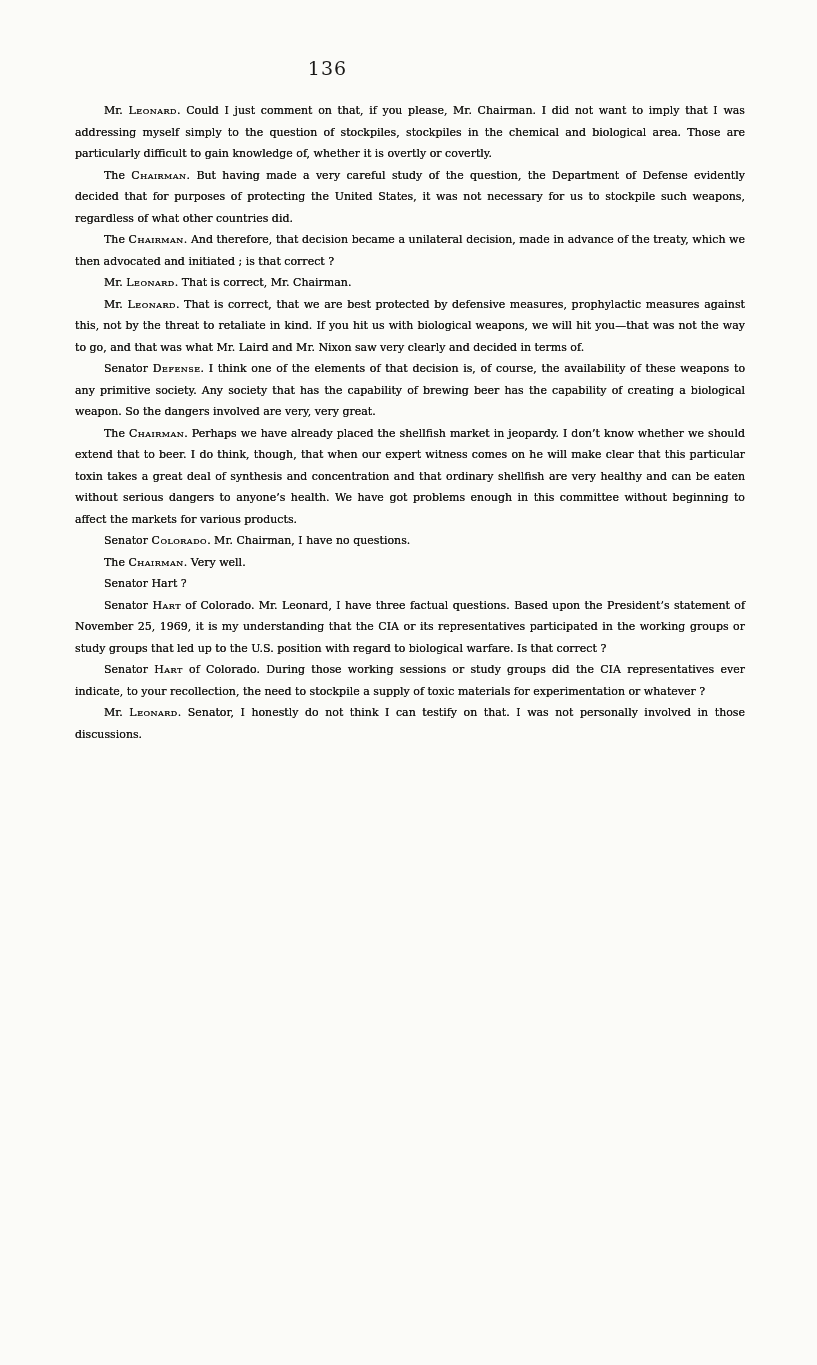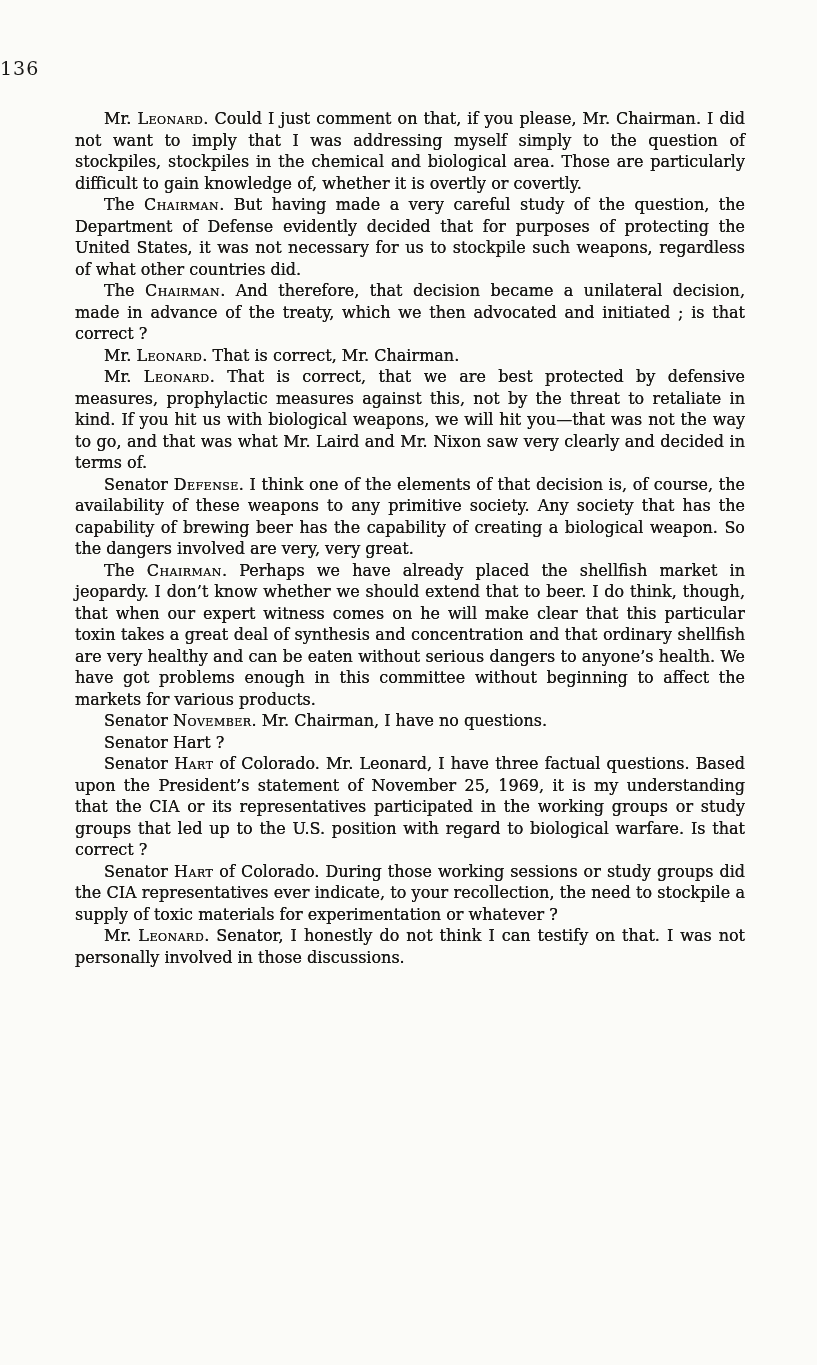--- a/index.html
+++ b/index.html
@@ -19,30 +19,31 @@
     background: #fbfbf8;
     font-family: "DejaVu Serif", "Liberation Serif", serif;
     color: #181715;
     box-sizing: border-box;
   }
   .page-number {
     position: absolute;
     top: 57px;
     left: 0;
     width: 655px;
+    text-align: center;
     font-size: 19px;
     letter-spacing: 1px;
     font-weight: normal;
   }
   .text-block {
     position: absolute;
-    top: 108px;
+    top: 100px;
     left: 75px;
     width: 670px;
-    font-size: 16px;
+    font-size: 11px;
     line-height: 21.5px;
     text-align: justify;
     text-shadow: 0 0 0.45px currentColor; 
   }
   .para {
     margin: 0;
     padding: 0;
     text-indent: 29px;
   }
   .sc {
@@ -65,22 +66,23 @@
   <p class="para"><span class="pre">Mr. </span><span class="sc">Leonard</span><span class="rest">. That is correct, Mr. Chairman.</span></p>
 
   <p class="para"><span class="pre">Mr. </span><span class="sc">Leonard</span><span class="rest">. That is correct, that we are best protected by defensive measures, prophylactic measures against this, not by the threat to retaliate in kind. If you hit us with biological weapons, we will hit you—that was not the way to go, and that was what Mr. Laird and Mr. Nixon saw very clearly and decided in terms of.</span></p>
 
   <p class="para"><span class="pre">Senator </span><span class="sc">Defense</span><span class="rest">. I think one of the elements of that decision is, of course, the availability of these weapons to any primitive society. Any society that has the capability of brewing beer has the capability of creating a biological weapon. So the dangers involved are very, very great.</span></p>
 
 
   <p class="para"><span class="pre">The </span><span class="sc">Chairman</span><span class="rest">. Perhaps we have already placed the shellfish market in jeopardy. I don’t know whether we should extend that to beer. I do think, though, that when our expert witness comes on he will make clear that this particular toxin takes a great deal of synthesis and concentration and that ordinary shellfish are very healthy and can be eaten without serious dangers to anyone’s health. We have got problems enough in this committee without beginning to affect the markets for various products.</span></p>
 
 
-  <p class="para"><span class="pre">Senator </span><span class="sc">November</span><span class="rest">. Mr. Chairman, I have no questions.</span></p>
+  <p class="para"><span class="pre">Senator </span><span class="sc">Colorado</span><span class="rest">. Mr. Chairman, I have no questions.</span></p>
 
+  <p class="para"><span class="pre">The </span><span class="sc">Chairman</span><span class="rest">. Very well.</span></p>
 
   <p class="para"><span class="pre">Senator Hart ?</span><span class="sc"></span><span class="rest"></span></p>
 
   <p class="para"><span class="pre">Senator </span><span class="sc">Hart</span><span class="rest"> of Colorado. Mr. Leonard, I have three factual questions. Based upon the President’s statement of November 25, 1969, it is my understanding that the CIA or its representatives participated in the working groups or study groups that led up to the U.S. position with regard to biological warfare. Is that correct ?</span></p>
 
 
   <p class="para"><span class="pre">Senator </span><span class="sc">Hart</span><span class="rest"> of Colorado. During those working sessions or study groups did the CIA representatives ever indicate, to your recollection, the need to stockpile a supply of toxic materials for experimentation or whatever ?</span></p>
 
   <p class="para"><span class="pre">Mr. </span><span class="sc">Leonard</span><span class="rest">. Senator, I honestly do not think I can testify on that. I was not personally involved in those discussions.</span></p>
 

